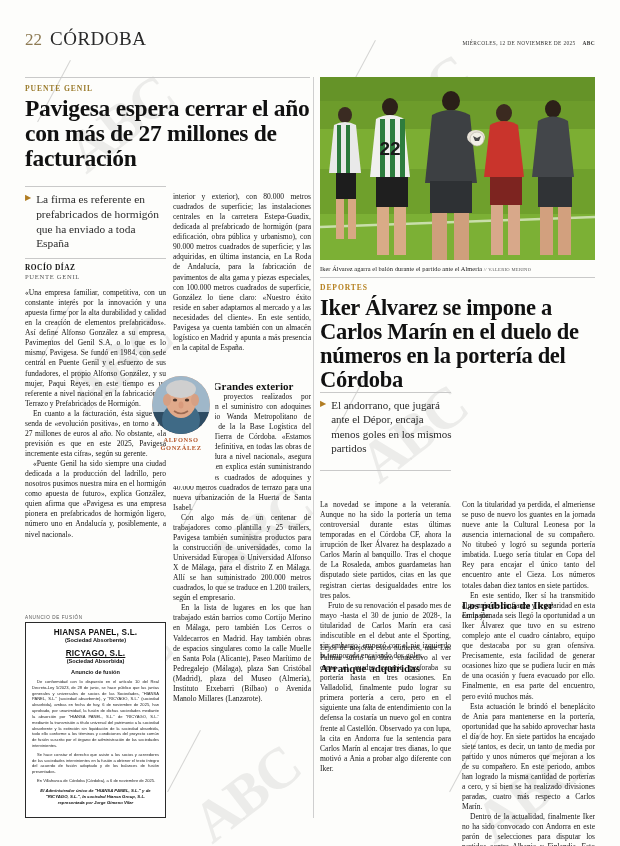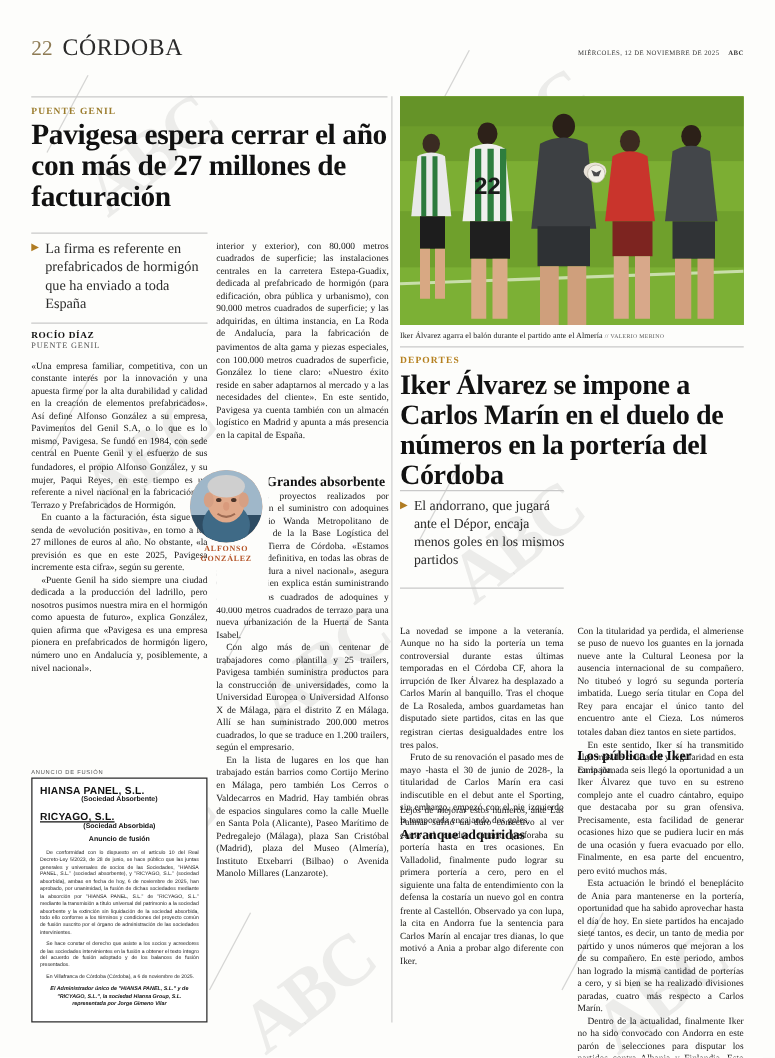--- a/index.html
+++ b/index.html
@@ -213,20 +213,21 @@
     font-family: "Liberation Sans", sans-serif;
     font-size: 4.6px;
     letter-spacing: 0.6px;
     color: #555;
     text-transform: uppercase;
   }
   .ad-title {
     font-family: "Liberation Sans", sans-serif;
     font-weight: bold;
     font-size: 8.2px;
+    text-align: center;
     letter-spacing: 0.2px;
     color: #111;
   }
   .ad-sub {
     font-family: "Liberation Sans", sans-serif;
     font-weight: bold;
     font-size: 5.6px;
     text-align: center;
     color: #111;
     margin-top: 0px;
@@ -320,21 +321,21 @@
   <div class="body col" style="left:25px; top:288px; width:141px;">
     <p class="first">«Una empresa familiar, competitiva, con un constante interés por la innovación y una apuesta firme por la alta durabilidad y calidad en la creación de elementos prefabricados». Así define Alfonso González a su empresa, Pavimentos del Genil S.A, o lo que es lo mismo, Pavigesa. Se fundó en 1984, con sede central en Puente Genil y el esfuerzo de sus fundadores, el propio Alfonso González, y su mujer, Paqui Reyes, en este tiempo es un referente a nivel nacional en la fabricación de Terrazo y Prefabricados de Hormigón.</p>
     <p>En cuanto a la facturación, ésta sigue una senda de «evolución positiva», en torno a los 27 millones de euros al año. No obstante, «la previsión es que en este 2025, Pavigesa incremente esta cifra», según su gerente.</p>
     <p>«Puente Genil ha sido siempre una ciudad dedicada a la producción del ladrillo, pero nosotros pusimos nuestra mira en el hormigón como apuesta de futuro», explica González, quien afirma que «Pavigesa es una empresa pionera en prefabricados de hormigón ligero, número uno en Andalucía y, posiblemente, a nivel nacional».</p>
   </div>
 
   <div class="body col" style="left:173px; top:192px; width:138px;">
     <p class="first">interior y exterior), con 80.000 metros cuadrados de superficie; las instalaciones centrales en la carretera Estepa-Guadix, dedicada al prefabricado de hormigón (para edificación, obra pública y urbanismo), con 90.000 metros cuadrados de superficie; y las adquiridas, en última instancia, en La Roda de Andalucía, para la fabricación de pavimentos de alta gama y piezas especiales, con 100.000 metros cuadrados de superficie, González lo tiene claro: «Nuestro éxito reside en saber adaptarnos al mercado y a las necesidades del cliente». En este sentido, Pavigesa ya cuenta también con un almacén logístico en Madrid y apunta a más presencia en la capital de España.</p>
   </div>
 
-  <div class="subhead col" style="left:213px; top:376px; width:98px; text-align:left;">Grandes absorbente</div>
+  <div class="subhead col" style="left:213px; top:376px; width:98px; text-align:left;">Grandes exterior</div>
 
   <div class="body col" style="left:173px; top:392px; width:138px;">
     <p class="first" style="text-indent:8px;">Entre los proyectos realizados por Pavigesa están el suministro con adoquines en el estadio Wanda Metropolitano de Madrid o el de la la Base Logística del Ejército de Tierra de Córdoba. «Estamos inmersos, en definitiva, en todas las obras de gran envergadura a nivel nacional», asegura González, quien explica están suministrando 50.000 metros cuadrados de adoquines y 40.000 metros cuadrados de terrazo para una nueva urbanización de la Huerta de Santa Isabel.</p>
     <p>Con algo más de un centenar de trabajadores como plantilla y 25 trailers, Pavigesa también suministra productos para la construcción de universidades, como la Universidad Europea o Universidad Alfonso X de Málaga, para el distrito Z en Málaga. Allí se han suministrado 200.000 metros cuadrados, lo que se traduce en 1.200 trailers, según el empresario.</p>
     <p>En la lista de lugares en los que han trabajado están barrios como Cortijo Merino en Málaga, pero también Los Cerros o Valdecarros en Madrid. Hay también obras de espacios singulares como la calle Muelle en Santa Pola (Alicante), Paseo Marítimo de Pedregalejo (Málaga), plaza San Cristóbal (Madrid), plaza del Museo (Almería), Instituto Etxebarri (Bilbao) o Avenida Manolo Millares (Lanzarote).</p>
   </div>
 
   <div style="position:absolute; left:173px; top:376px; width:42px; height:110px; background:#fdfdfb;"></div>
 
   <div class="portrait" style="left:152px; top:376px;">

